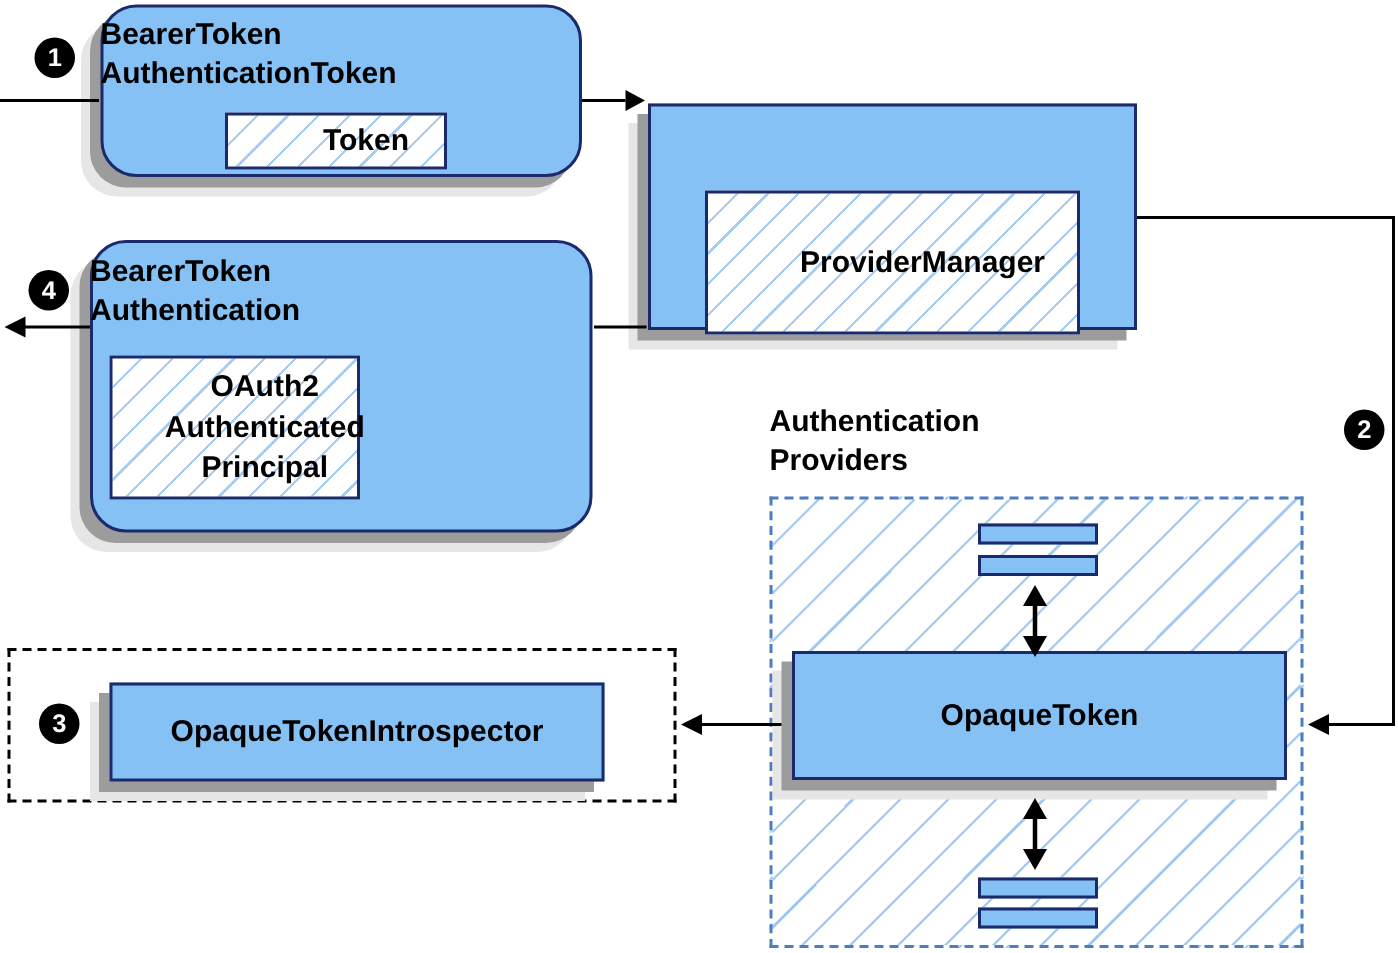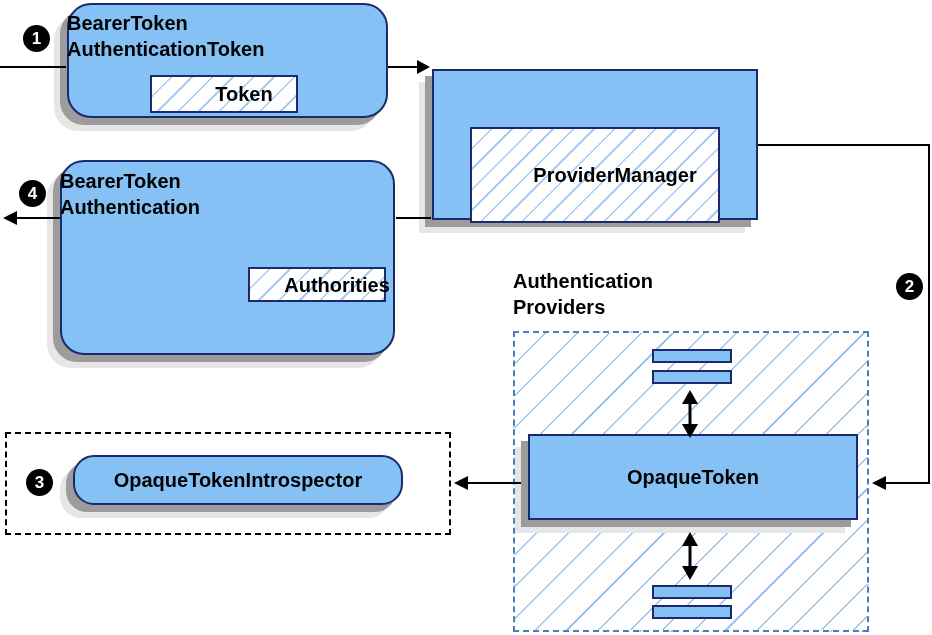--- a/index.html
+++ b/index.html
@@ -56,26 +56,28 @@
   <div class="node" style="left:432px;top:69px;width:326px;height:151px;"></div>
   <div class="subbox" style="left:470px;top:127px;width:250px;height:96px;">
     <div>ProviderManager</div>
   </div>
 
   <div class="node rounded" style="left:60px;top:160px;width:335px;height:195px;"></div>
   <div class="label" style="left:60px;top:168px;width:335px;">
     <div>BearerToken</div>
     <div>Authentication</div>
   </div>
-  <div class="subbox" style="left:248px;top:267px;width:138px;height:35px;">
-    <div>Authorities</div>
+  <div class="subbox" style="left:73px;top:237px;width:167px;height:96px;line-height:27px;">
+    <div>OAuth2</div>
+    <div>Authenticated</div>
+    <div>Principal</div>
   </div>
 
   <div class="dashed-black" style="left:5px;top:432px;width:446px;height:103px;"></div>
-  <div class="node flexcenter" style="left:73px;top:455px;width:330px;height:50px;font-size:20px;border-radius:21px;">
+  <div class="node flexcenter" style="left:73px;top:455px;width:330px;height:66px;font-size:20px;">
     <div>OpaqueTokenIntrospector</div>
   </div>
 
   <div class="label" style="left:513px;top:268px;width:356px;">
     <div>Authentication</div>
     <div>Providers</div>
   </div>
   <div class="providers-box" style="left:513px;top:331px;width:356px;height:301px;"></div>
 
   <div class="mini-rect" style="left:652px;top:349px;"></div>

